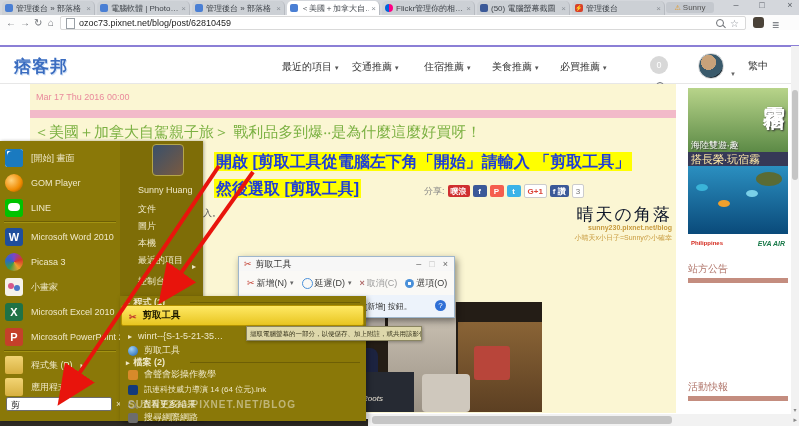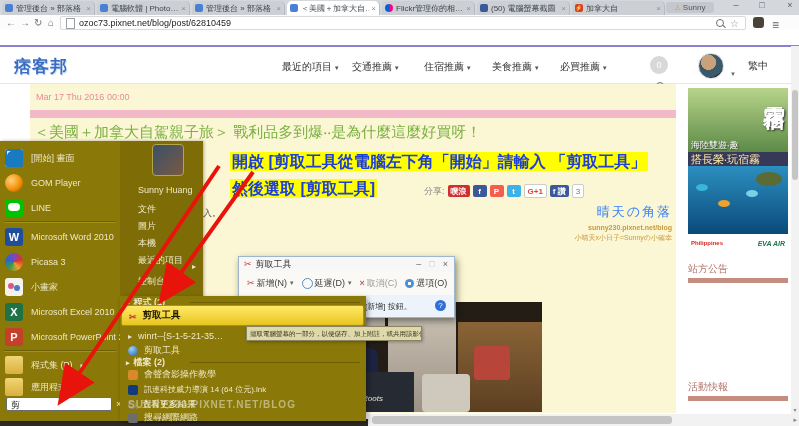--- a/index.html
+++ b/index.html
@@ -62,30 +62,30 @@
         font-size:9px;text-align:center;line-height:18px;}
   #hdravatar{left:698px;top:53px;width:24px;height:24px;border-radius:50%;
         background:radial-gradient(circle at 40% 35%,#c8a27a 0 35%,#3a5a6b 36% 70%,#24323b 71%);border:1px solid #ddd;}
   .caret-plain::before{content:"▼";font-size:6px;color:#666;}
   
   #content{left:30px;top:84px;width:646px;height:329px;background:#fbf6d3;z-index:1;}
   #postdate{left:36px;top:92px;font-size:9px;color:#e98a9c;z-index:2;}
   #pinkbar{left:30px;top:110px;width:646px;height:8px;background:#f2bac9;z-index:2;}
   #posttitle{left:34px;top:121px;width:630px;font-size:15px;color:#7cb143;z-index:2;}
   .instr{position:absolute;font-size:16px;font-weight:bold;color:#1e3ed8;z-index:2;}
-  .hl{background:#ffff00;padding:1px 2px;margin-left:16px;}
+  .hl{background:#ffff00;padding:1px 2px;}
   #stray{left:203px;top:207px;font-size:9px;color:#555;z-index:2;}
   #sharerow{left:424px;top:184px;display:flex;align-items:center;gap:3px;z-index:2;}
   #sharelabel{font-size:9px;color:#888;}
   .sb{height:12px;border-radius:2px;color:#fff;font-size:8px;font-weight:bold;
       display:inline-flex;align-items:center;justify-content:center;padding:0 3px;}
   .sb-plurk{background:#cf2f2f;} .sb-fb{background:#3b5998;width:8px;} .sb-p{background:#f55e4e;width:8px;}
   .sb-tw{background:#3bb3e8;width:8px;} .sb-g{background:#fff;border:1px solid #ccc;color:#db4437;}
   .sb-like{background:#3b5998;} .sb-count{background:#fff;border:1px solid #ccc;color:#777;font-weight:normal;}
-  #blogname{left:500px;top:203px;width:172px;text-align:right;font-size:13px;color:#3b82f6;letter-spacing:2px;z-index:2;}
+  #blogname{left:500px;top:203px;width:172px;text-align:right;font-size:17px;color:#0f172a;letter-spacing:2px;z-index:2;}
   #blogurl{left:500px;top:224px;width:172px;text-align:right;font-size:7px;font-weight:bold;color:#c89b3f;z-index:2;}
   #blogcaption{left:500px;top:233px;width:172px;text-align:right;font-size:7px;color:#c89b3f;z-index:2;}
   
   #photo{left:230px;top:302px;width:312px;height:110px;background:#241d16;overflow:hidden;z-index:2;}
   .ph{position:absolute;}
   #roots{font-size:8px;font-style:italic;color:#e8e2d4;}
   
   #snipwin{left:238px;top:256px;width:217px;height:62px;background:#f4f3ef;border:1px solid #9eb6cc;
       box-shadow:2px 3px 7px rgba(0,0,0,.45);z-index:3;box-sizing:border-box;}
   #sniptitle{position:absolute;left:0;top:0;width:100%;height:14px;background:#f7f7f7;display:flex;
@@ -215,21 +215,21 @@
       <span class="tlabel">Flickr管理你的相…</span>
       <span class="tclose"></span>
     </div>
     <div class="tab" style="left:477px">
       <span class="fav fav-facebook"></span>
       <span class="tlabel">(50) 電腦螢幕截圖</span>
       <span class="tclose"></span>
     </div>
     <div class="tab" style="left:572px">
       <span class="fav fav-bolt"></span>
-      <span class="tlabel">加拿大自</span>
+      <span class="tlabel">管理後台</span>
       <span class="tclose"></span>
     </div>
     <div id="profilechip" class="abs">
       <span class="warn"></span>
       <span>Sunny</span>
     </div>
     <span class="winbtn wmin" style="left:726px"></span>
     <span class="winbtn wmax" style="left:752px"></span>
     <span class="winbtn wclose" style="left:780px"></span>
   </div>

